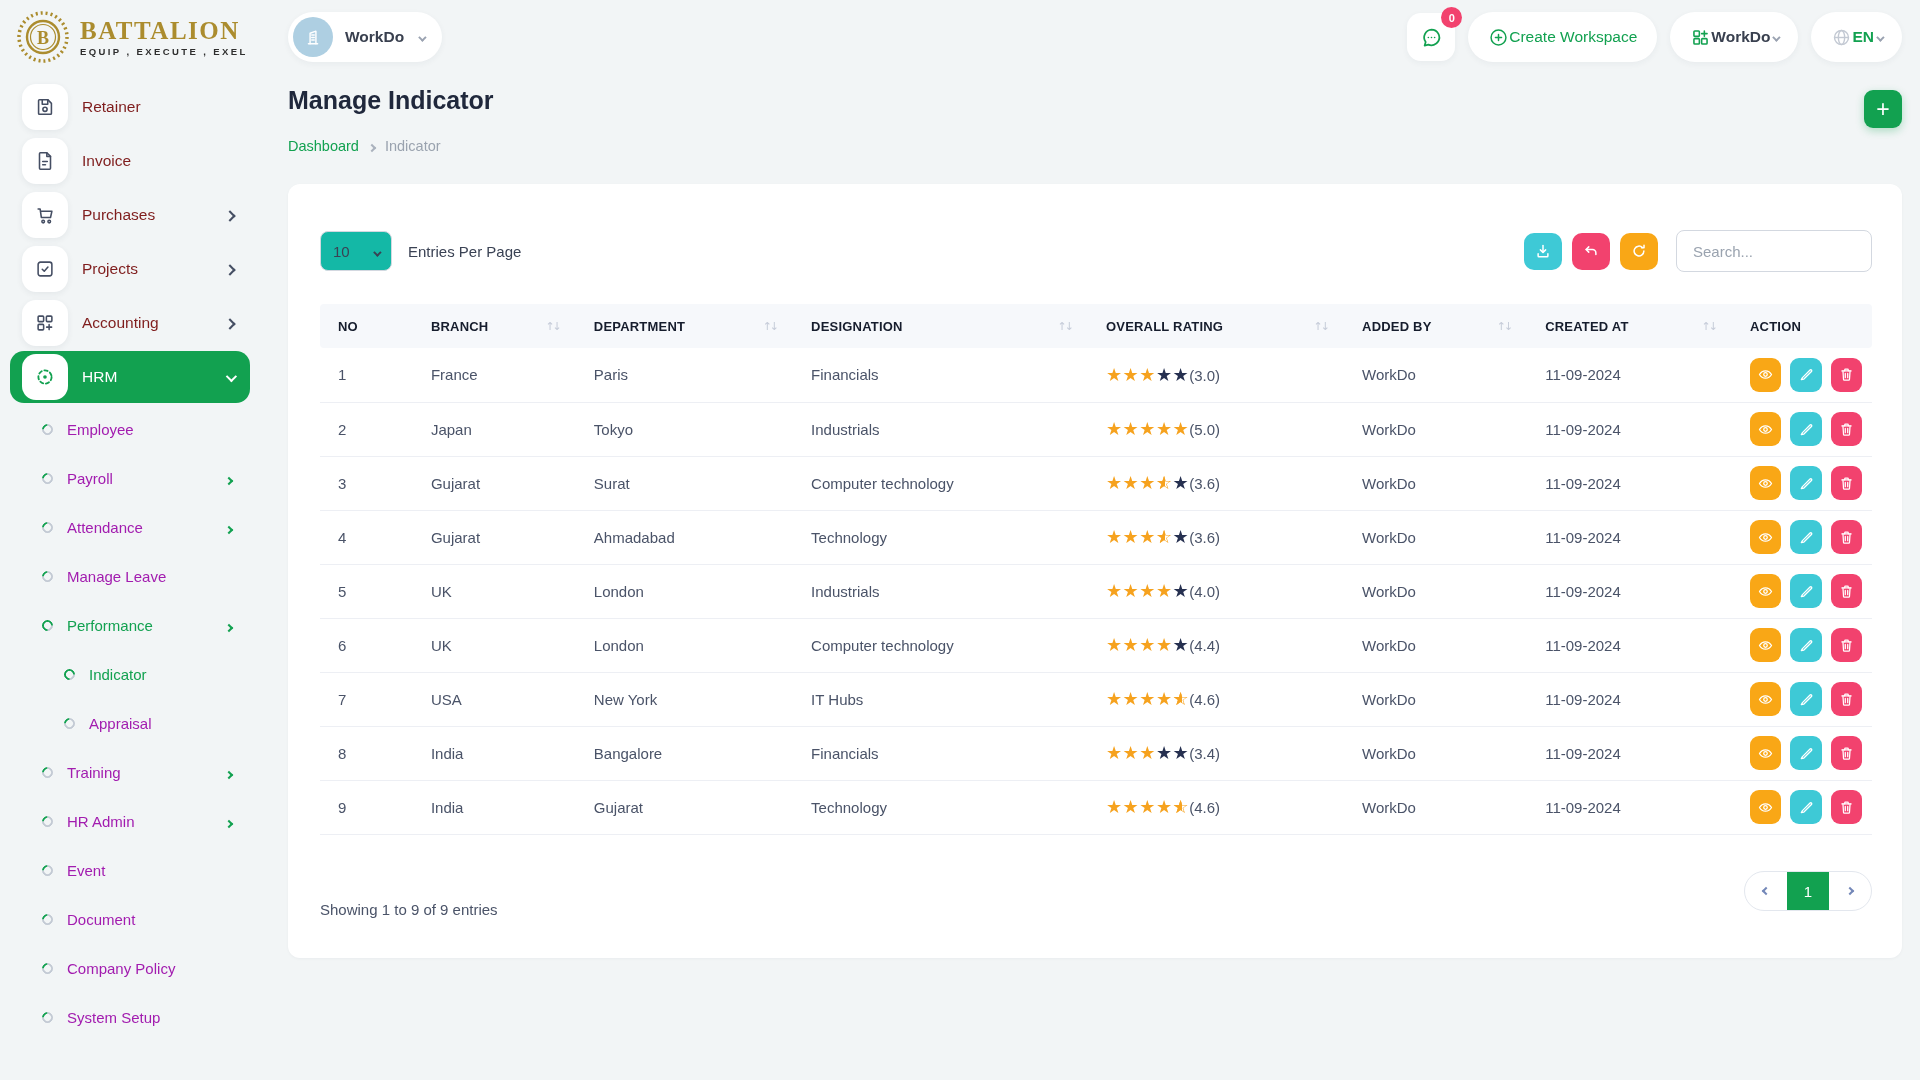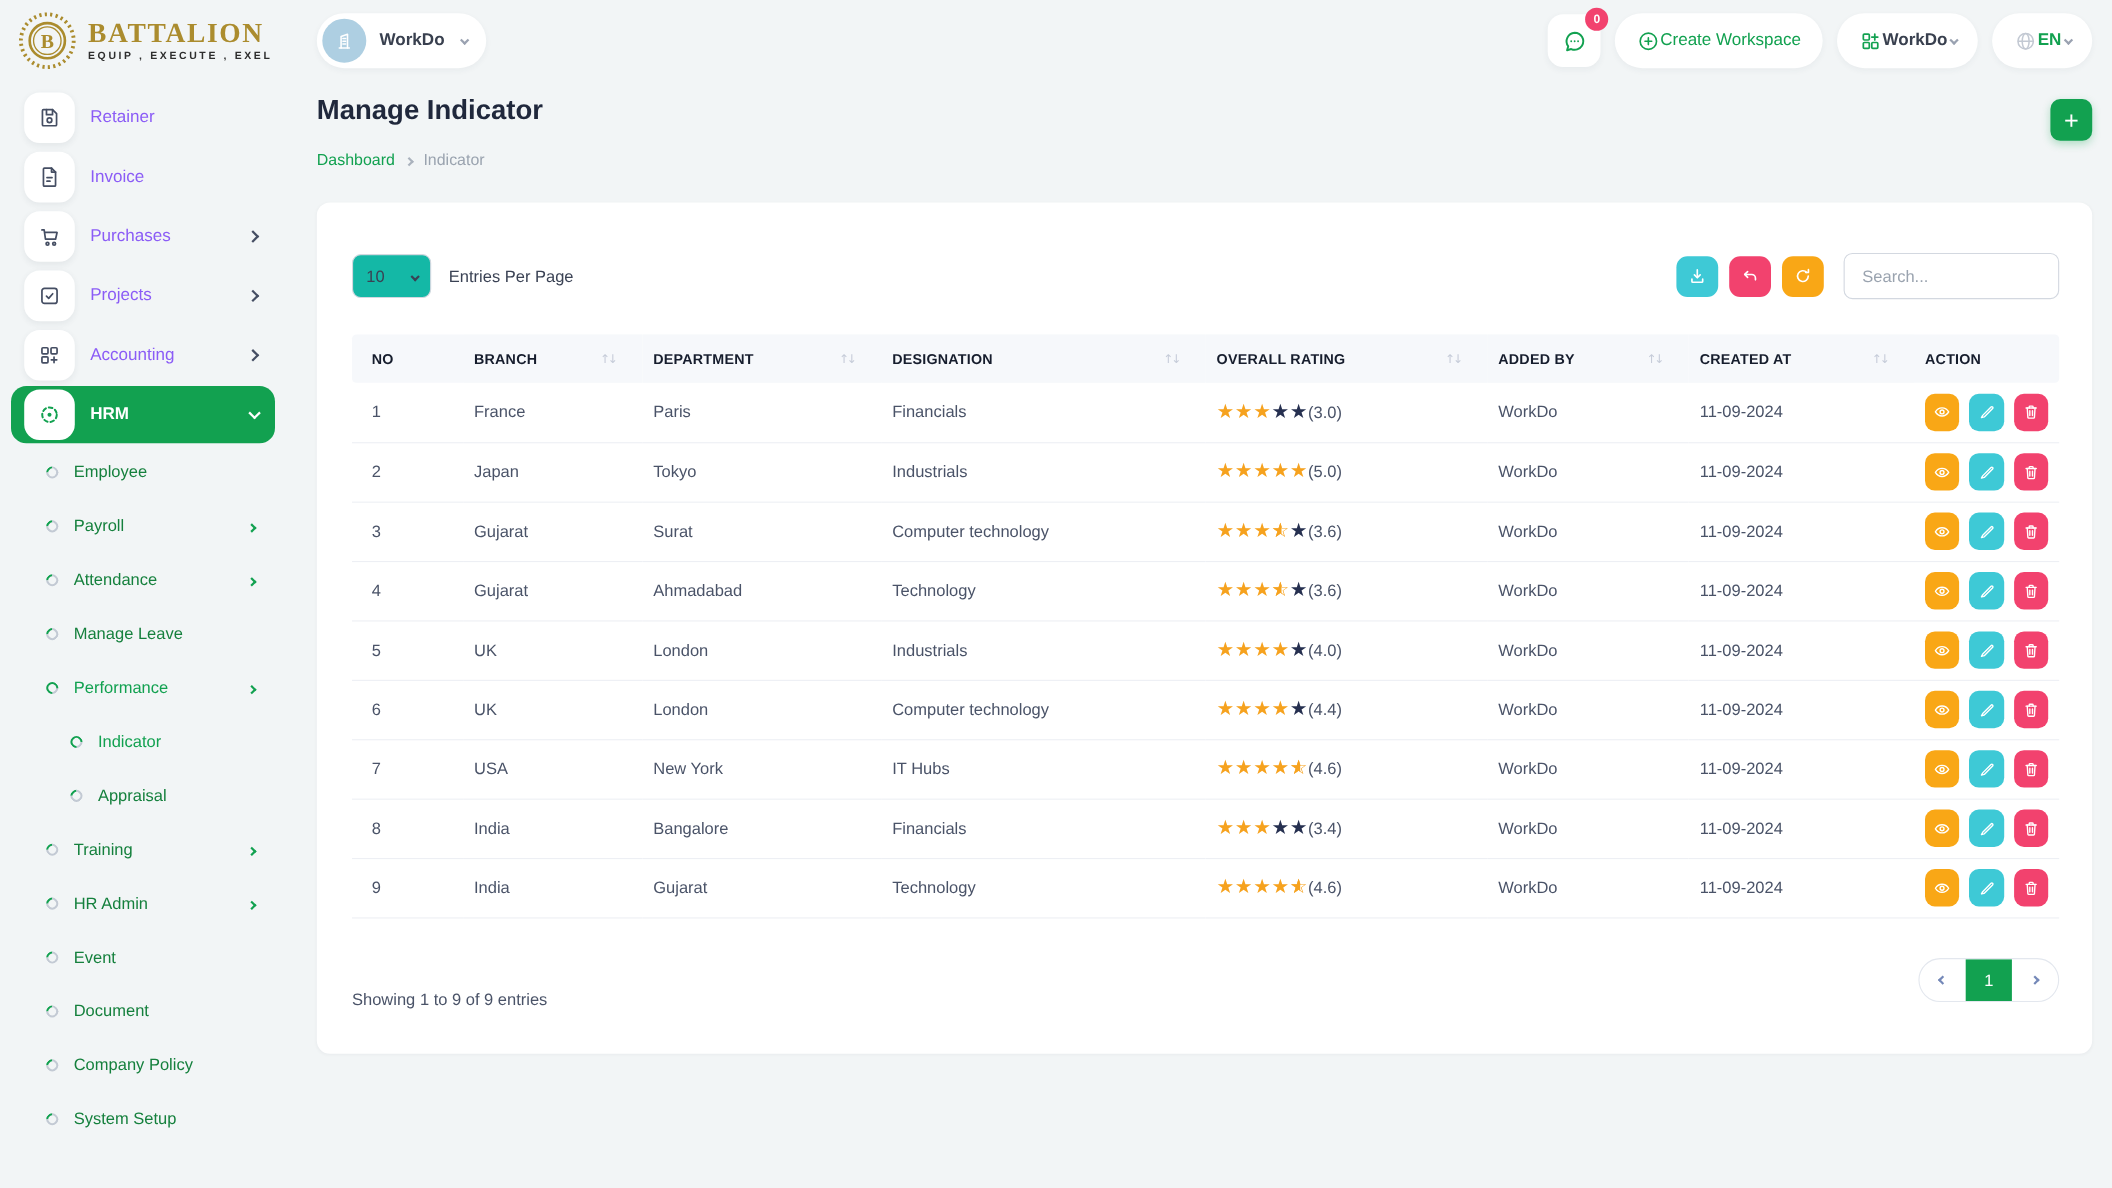--- a/index.html
+++ b/index.html
@@ -9,29 +9,29 @@
 
   
   .sidebar { width:260px; flex-shrink:0; overflow:hidden; padding-bottom:4px; }
   .logo { height:74px; display:flex; align-items:center; gap:10px; padding-left:16px; }
   .logo-text .brand-name { font-family:"Liberation Serif","DejaVu Serif",serif; font-weight:bold; font-size:25px; letter-spacing:1.5px; color:#ab8c2e; line-height:1; }
   .logo-text .brand-tag { font-size:9.5px; font-weight:bold; letter-spacing:2.4px; color:#2e2e2e; margin-top:3px; }
   .nav { padding-top:5px; }
   .side-item { display:flex; align-items:center; gap:14px; height:52px; margin:2px 10px; padding:0 16px 0 12px; border-radius:14px; cursor:pointer; }
   .side-item .tile { width:46px; height:46px; border-radius:14px; background:#fff; display:flex; align-items:center; justify-content:center; color:#454e63; box-shadow:0 2px 6px rgba(40,50,70,.07); flex-shrink:0; }
   .side-item .tile svg { width:22px; height:22px; }
-  .side-label { font-size:15.5px; font-weight:500; color:#8b5cf6; }
+  .side-label { font-size:15.5px; font-weight:500; color:#7f1d1d; }
   .side-item .chev-wrap { margin-left:auto; color:#454e63; }
   .side-item.active { background:#12a150; }
   .side-item.active .tile { color:#12a150; box-shadow:none; }
-  .side-item.active .side-label { color:#fff; font-weight:700; }
+  .side-item.active .side-label { color:#fff; font-weight:400; }
   .side-item.active .chev-wrap { color:#fff; }
   .sub-item { display:flex; align-items:center; gap:14px; height:49px; padding:0 28px 0 42px; cursor:pointer; }
   .sub-item.nested { padding-left:64px; }
-  .sub-label { font-size:15px; color:#15803d; }
+  .sub-label { font-size:15px; color:#a21caf; }
   .sub-item.active .sub-label { color:#12a150; }
   .sub-item .chev-wrap { margin-left:auto; color:#12a150; }
   .bullet { width:11px; height:11px; border-radius:50%; border:2.5px solid #c3cad4; border-top-color:#12a150; transform:rotate(-45deg); flex-shrink:0; }
   .sub-item.active .bullet { border-color:#12a150; border-bottom-color:#c3cad4; }
 
   
   .chev { display:inline-block; width:8px; height:8px; border-right:2px solid currentColor; border-bottom:2px solid currentColor; }
   .chev.right { transform:rotate(-45deg); }
   .chev.down { transform:rotate(45deg) translateY(-2px); }
   .chev.left { transform:rotate(135deg); }

